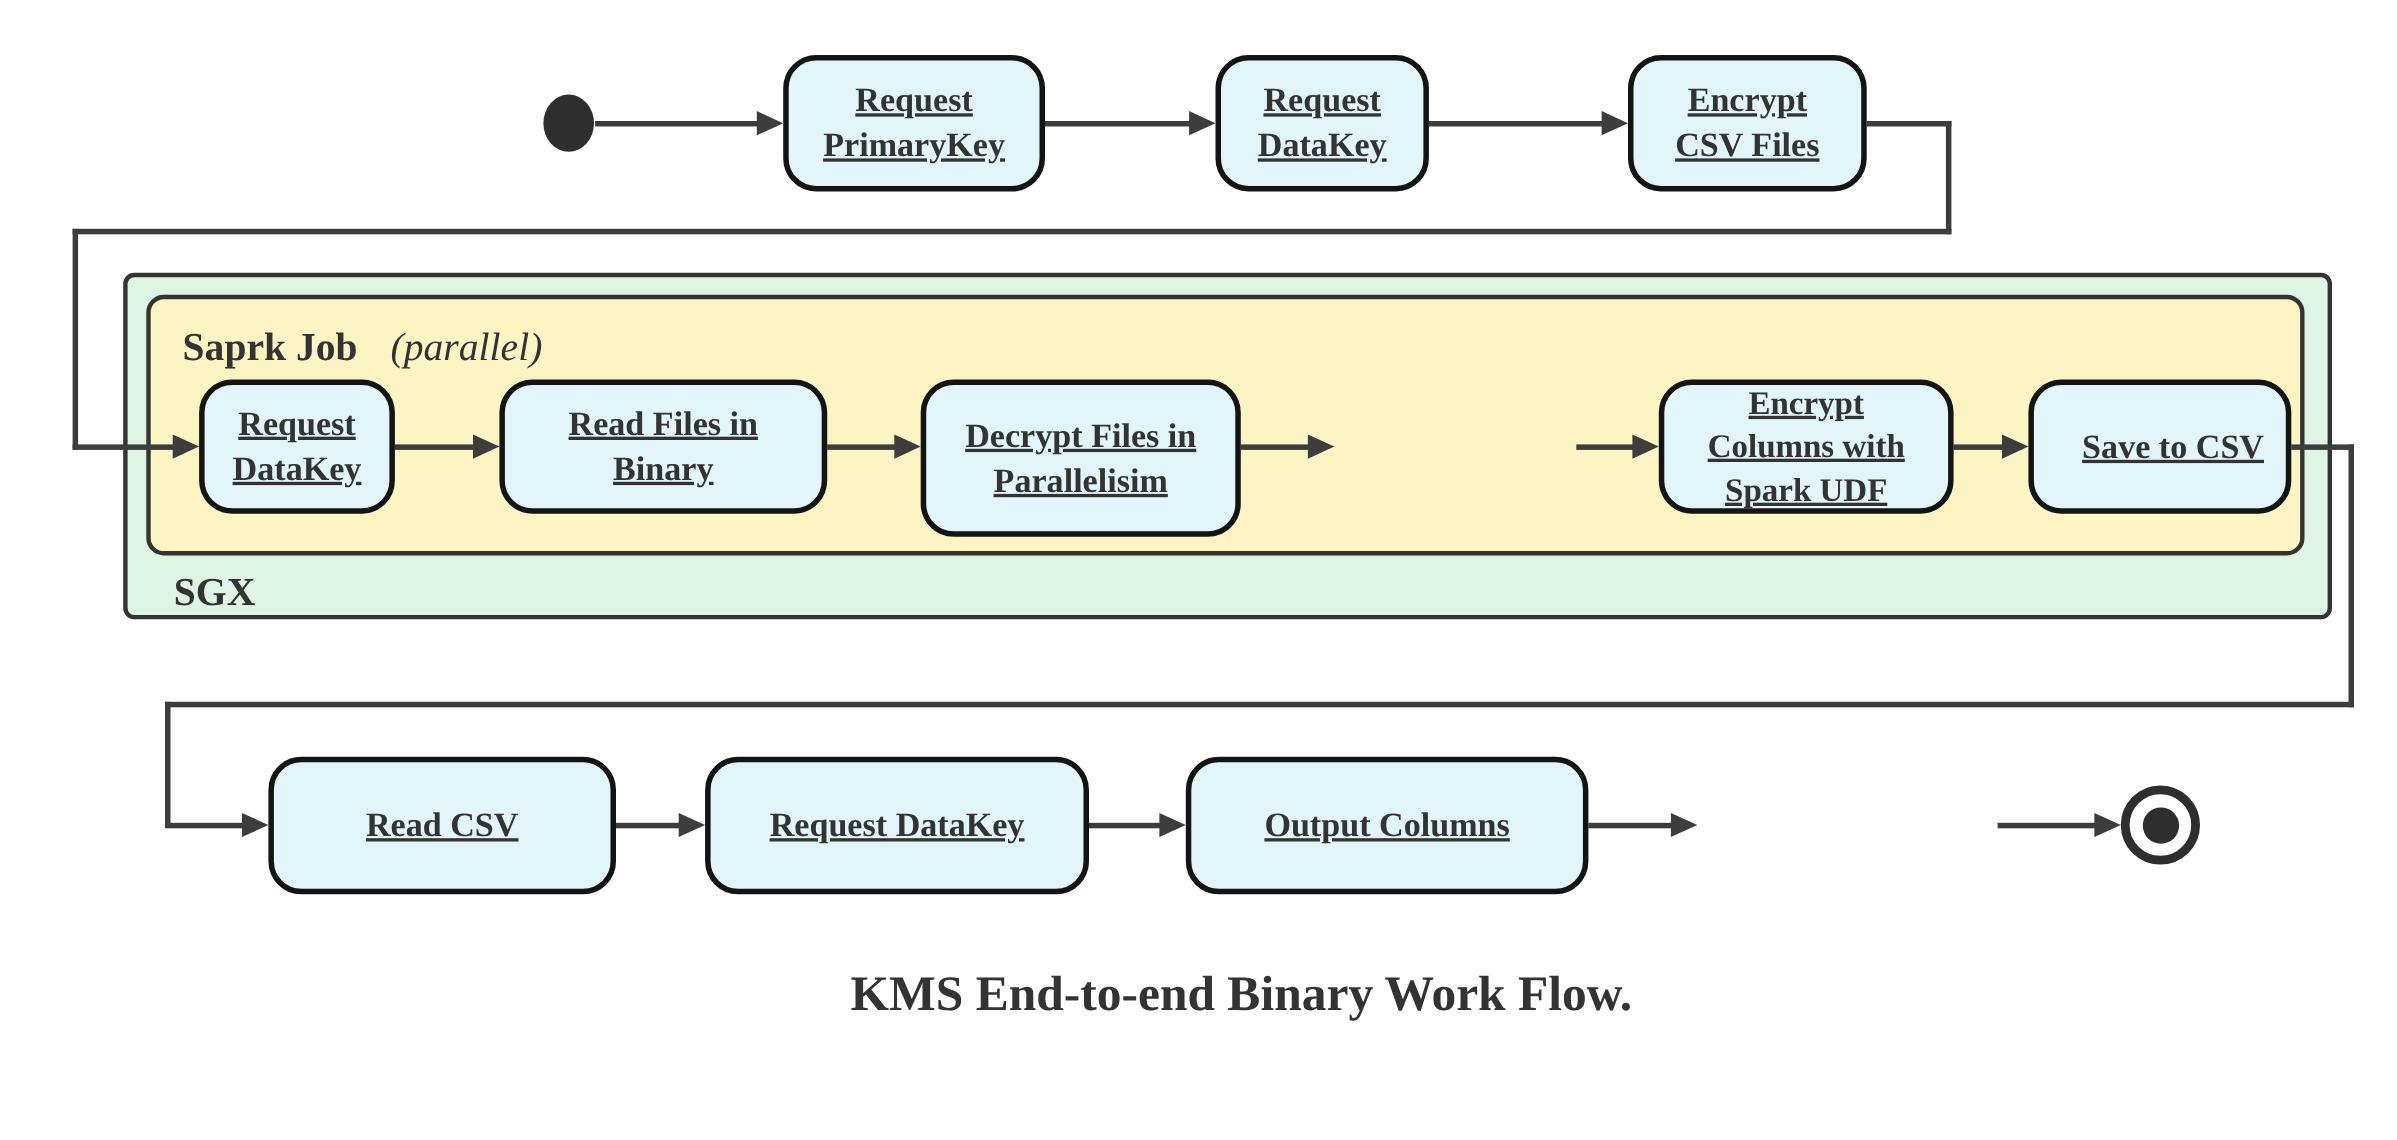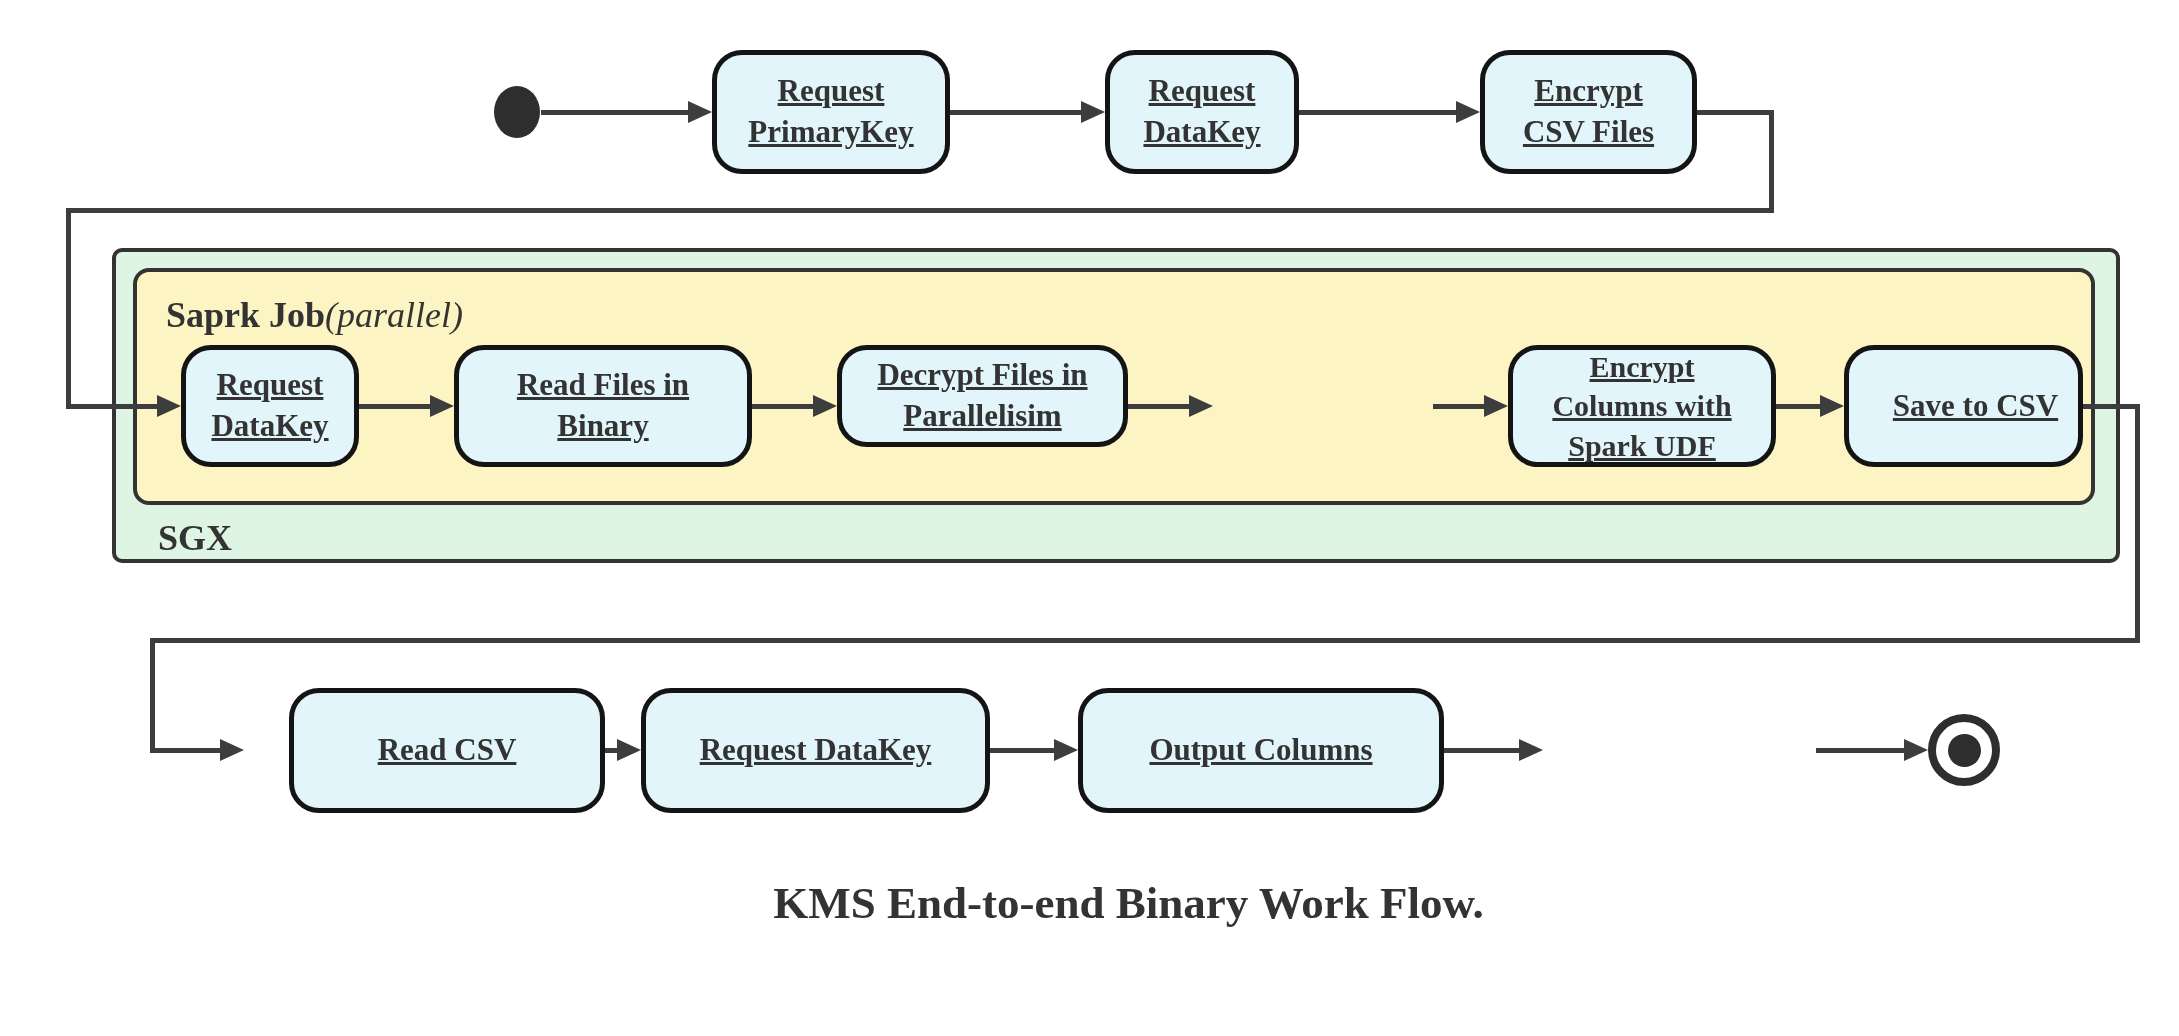--- a/index.html
+++ b/index.html
@@ -24,21 +24,21 @@
     left: 133px; top: 268px; width: 1962px; height: 237px;
     background: var(--spark-fill, #fcf5c3); border-radius: 16px;
   }
   .group-label {
     position: absolute;
     font-size: 36px; font-weight: bold;
     color: var(--text, #333333);
     white-space: nowrap;
   }
   #spark-label { left: 166px; top: 294px; }
-  #spark-label .qual { font-weight: normal; font-style: italic; margin-left: 0; }
+  #spark-label .qual { font-weight: normal; font-style: italic; margin-left: 30px; }
   #sgx-label   { left: 158px; top: 517px; }
 
   
   .node {
     position: absolute;
     background: var(--node-fill, #e1f5fa);
     border: 5px solid var(--node-border, #141414);
     border-radius: 30px;
     display: flex; align-items: center; justify-content: center;
     text-align: center;
@@ -145,28 +145,28 @@
 PrimaryKey</div>
   <div class="node" style="left:1105px; top:50px; width:194px; height:124px;">Request
 DataKey</div>
   <div class="node" style="left:1480px; top:50px; width:217px; height:124px;">Encrypt
 CSV Files</div>
 
   <div class="node" style="left:181px; top:345px; width:178px; height:122px;">Request
 DataKey</div>
   <div class="node" style="left:454px; top:345px; width:298px; height:122px;">Read Files in
 Binary</div>
-  <div class="node" style="left:837px; top:345px; width:291px; height:102px;">Decrypt Files in
+  <div class="node" style="left:837px; top:345px; width:291px; height:143px;">Decrypt Files in
 Parallelisim</div>
   <div class="node small-text" style="left:1508px; top:345px; width:268px; height:122px;">Encrypt
 Columns with
 Spark UDF</div>
   <div class="node" style="left:1844px; top:345px; width:239px; height:122px;padding-left:24px;">Save to CSV</div>
 
-  <div class="node" style="left:244px; top:688px; width:316px; height:125px;margin-left:45px;">Read CSV</div>
+  <div class="node" style="left:244px; top:688px; width:316px; height:125px;">Read CSV</div>
   <div class="node" style="left:641px; top:688px; width:349px; height:125px;">Request DataKey</div>
   <div class="node" style="left:1078px; top:688px; width:366px; height:125px;">Output Columns</div>
 
   <div class="end-outer">
     <div class="end-inner"></div>
   </div>
 
   <div id="caption">KMS End-to-end Binary Work Flow.</div>
 
 </div>

